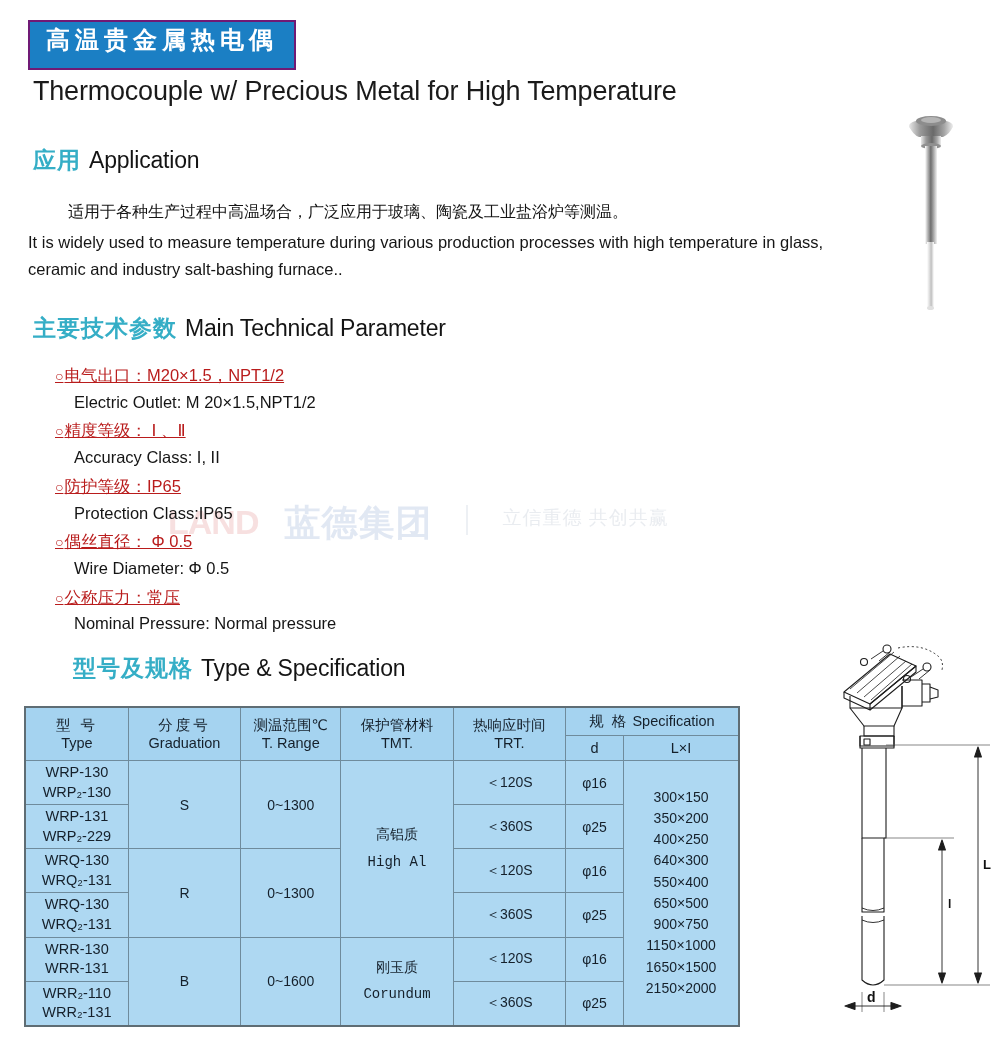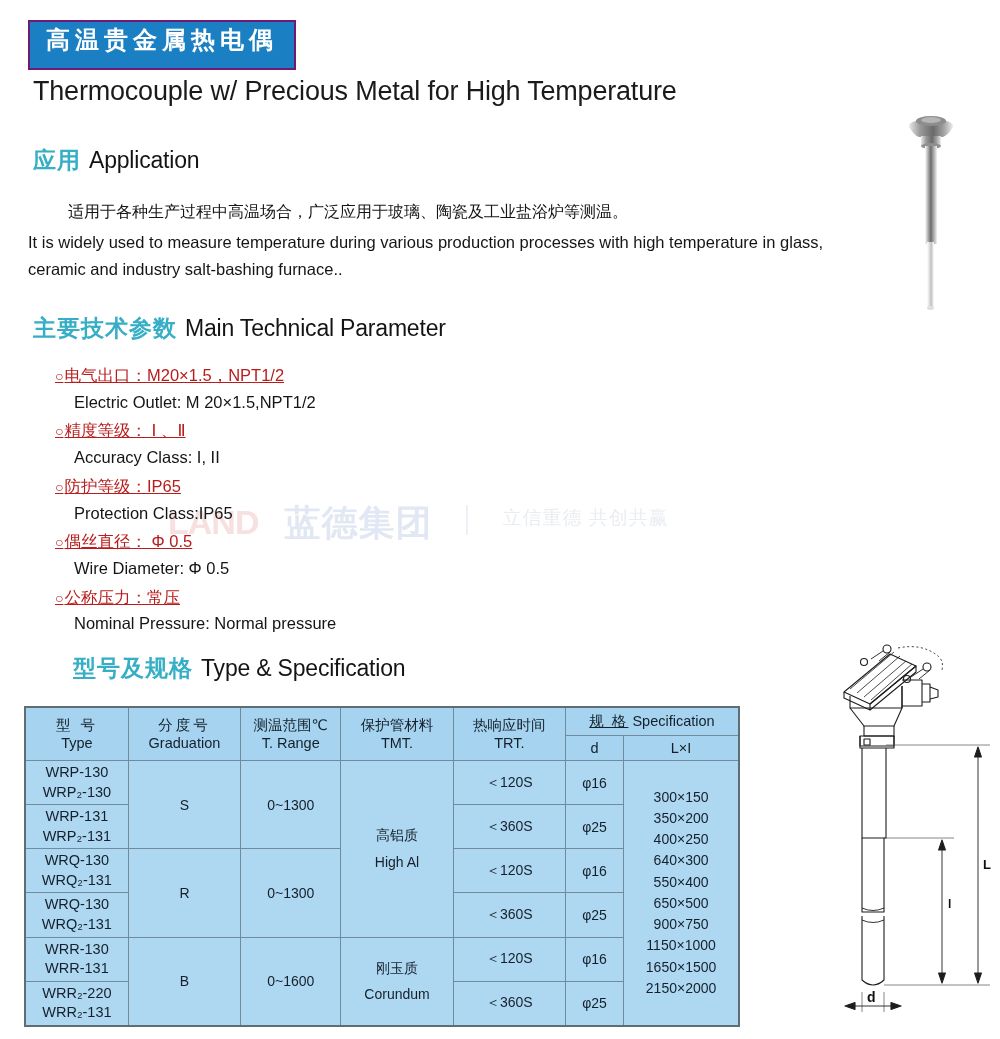--- a/index.html
+++ b/index.html
@@ -76,22 +76,22 @@
     text-align:center;vertical-align:middle;
     font-size:14px;color:#15202b;padding:2px 3px;
   }
   .tbl td.hd{background:#a5d3f0;font-size:14.5px;padding:4px 3px;}
   .hd .l1{display:block;letter-spacing:3px;line-height:1.25;}
   .hd .l2{display:block;letter-spacing:0;line-height:1.25;}
   .tbl td.type{font-size:14.5px;line-height:1.35;text-align:center;}
   .tbl td.type span{display:block;white-space:nowrap;}
   .lxi{font-size:13.5px;line-height:1.52;}
   .lxi span{display:block;white-space:nowrap;}
-  .mat span{display:block;line-height:1.9;}
-  .spec-sub{letter-spacing:2px;text-decoration:underline;}
+  .mat span{display:block;line-height:1.9;font-family:Liberation Mono, monospace;}
+  .spec-sub{letter-spacing:2px;}
 
   
   .photo{position:absolute;left:888px;top:112px;width:92px;height:200px;}
 
   
   .drawing{position:absolute;left:838px;top:640px;width:162px;height:392px;}
 </style>
 </head>
 <body>
 
@@ -213,21 +213,21 @@
           <span>900×750</span>
           <span>1150×1000</span>
           <span>1650×1500</span>
           <span>2150×2000</span>
         </td>
       </tr>
 
       <tr>
         <td class="type">
           <span>WRP-131</span>
-          <span>WRP₂-131</span>
+          <span>WRP₂-229</span>
         </td>
         <td>＜360S</td>
         <td>φ25</td>
       </tr>
 
       <tr>
         <td class="type">
           <span>WRQ-130</span>
           <span>WRQ₂-131</span>
         </td>
@@ -256,21 +256,21 @@
         <td class="mat" rowspan="2">
           <span>刚玉质</span>
           <span>Corundum</span>
         </td>
         <td>＜120S</td>
         <td>φ16</td>
       </tr>
 
       <tr>
         <td class="type">
-          <span>WRR₂-220</span>
+          <span>WRR₂-110</span>
           <span>WRR₂-131</span>
         </td>
         <td>＜360S</td>
         <td>φ25</td>
       </tr>
     </tbody>
   </table>
 
   <svg class="photo" viewBox="0 0 92 200">
     <defs>

